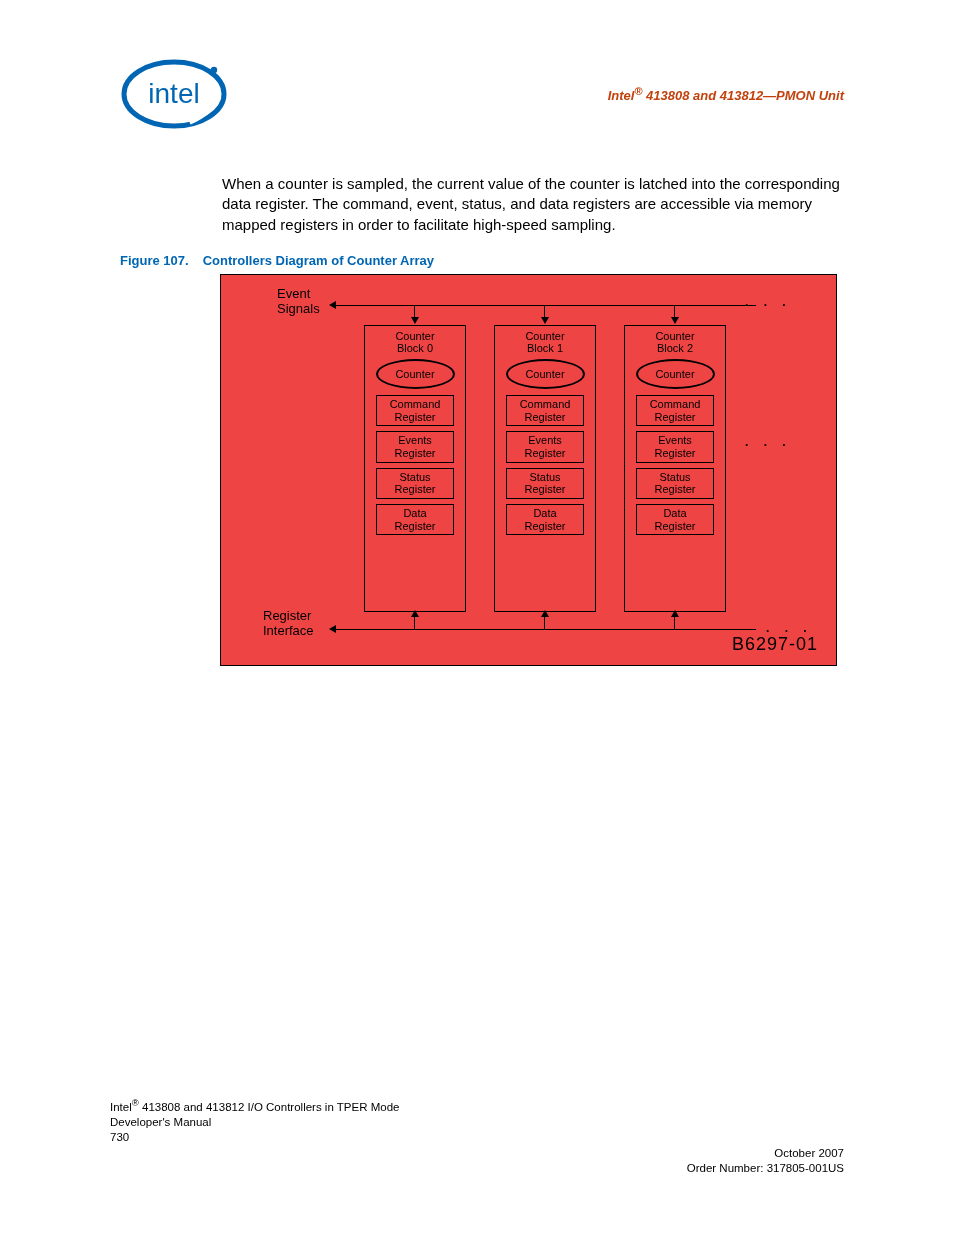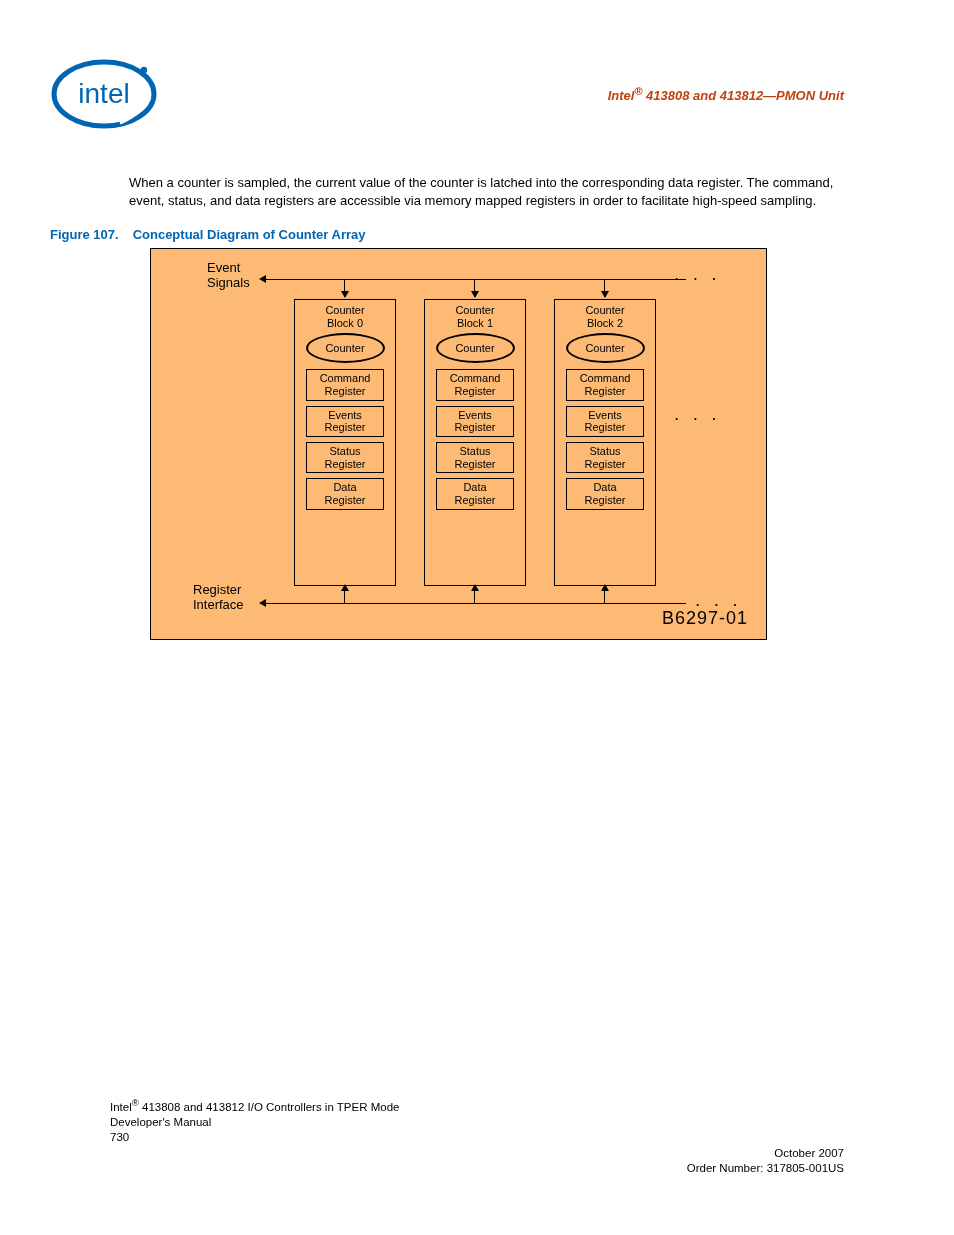--- a/index.html
+++ b/index.html
@@ -6,21 +6,21 @@
     margin: 0;
     padding: 0;
     background: #fff;
     font-family: Verdana, Arial, sans-serif;
     width: 954px;
     height: 1235px;
     position: relative;
     color: #000;
   }
   .page {
-    padding: 58px 110px 0 50px;
+    padding: 58px 110px 0 120px;
     position: relative;
     height: 100%;
     box-sizing: border-box;
     border-radius: 22px;
   }
   .header-row {
     display: flex;
     justify-content: space-between;
     align-items: center;
     margin-bottom: 44px;
@@ -46,42 +46,42 @@
     font-size: 17px;
     width: 100px;
     flex-shrink: 0;
   }
   .sec-title {
     color: #0066b3;
     font-weight: bold;
     font-size: 17px;
   }
   .body-para {
-    margin-left: 79px;
-    font-size: 13px;
+    margin-left: 102px;
+    font-size: 15px;
     line-height: 1.35;
     margin-bottom: 18px;
   }
   .fig-caption {
     color: #0066b3;
     font-weight: bold;
     font-size: 13px;
     margin-bottom: 6px;
   }
   .fig-num {
     margin-right: 14px;
     margin-top: 32px;
   }
   .diagram-frame {
     margin-left: 100px;
     width: 615px;
     height: 390px;
     border: 1px solid #000;
     position: relative;
-    background: #fdba74;
+    background: #ef4444;
   }
   .footer {
     position: absolute;
     left: 110px;
     right: 110px;
     bottom: 58px;
     font-size: 11.5px;
     display: flex;
     justify-content: space-between;
     line-height: 1.35;
@@ -206,21 +206,21 @@
     </div>
     <div class="header-right">
       <span>Intel</span><sup>®</sup><span> 413808 and 413812—PMON Unit</span>
     </div>
   </div>
 
 
   <div class="body-para">When a counter is sampled, the current value of the counter is latched into the corresponding data register. The command, event, status, and data registers are accessible via memory mapped registers in order to facilitate high-speed sampling.</div>
 
   <div class="fig-caption">
-    <span class="fig-num">Figure 107.</span><span>Conceptual Diagram of Counter Array</span>
+    <span class="fig-num">Figure 107.</span><span>Controllers Diagram of Counter Array</span>
   </div>
 
   <div class="diagram-frame">
 
     <div class="d-label-top" style="left:56px; top:12px;">
       <div>Event</div>
       <div>Signals</div>
     </div>
 
     <div class="hr-line" style="left:115px; top:30px; width:420px;"></div>

